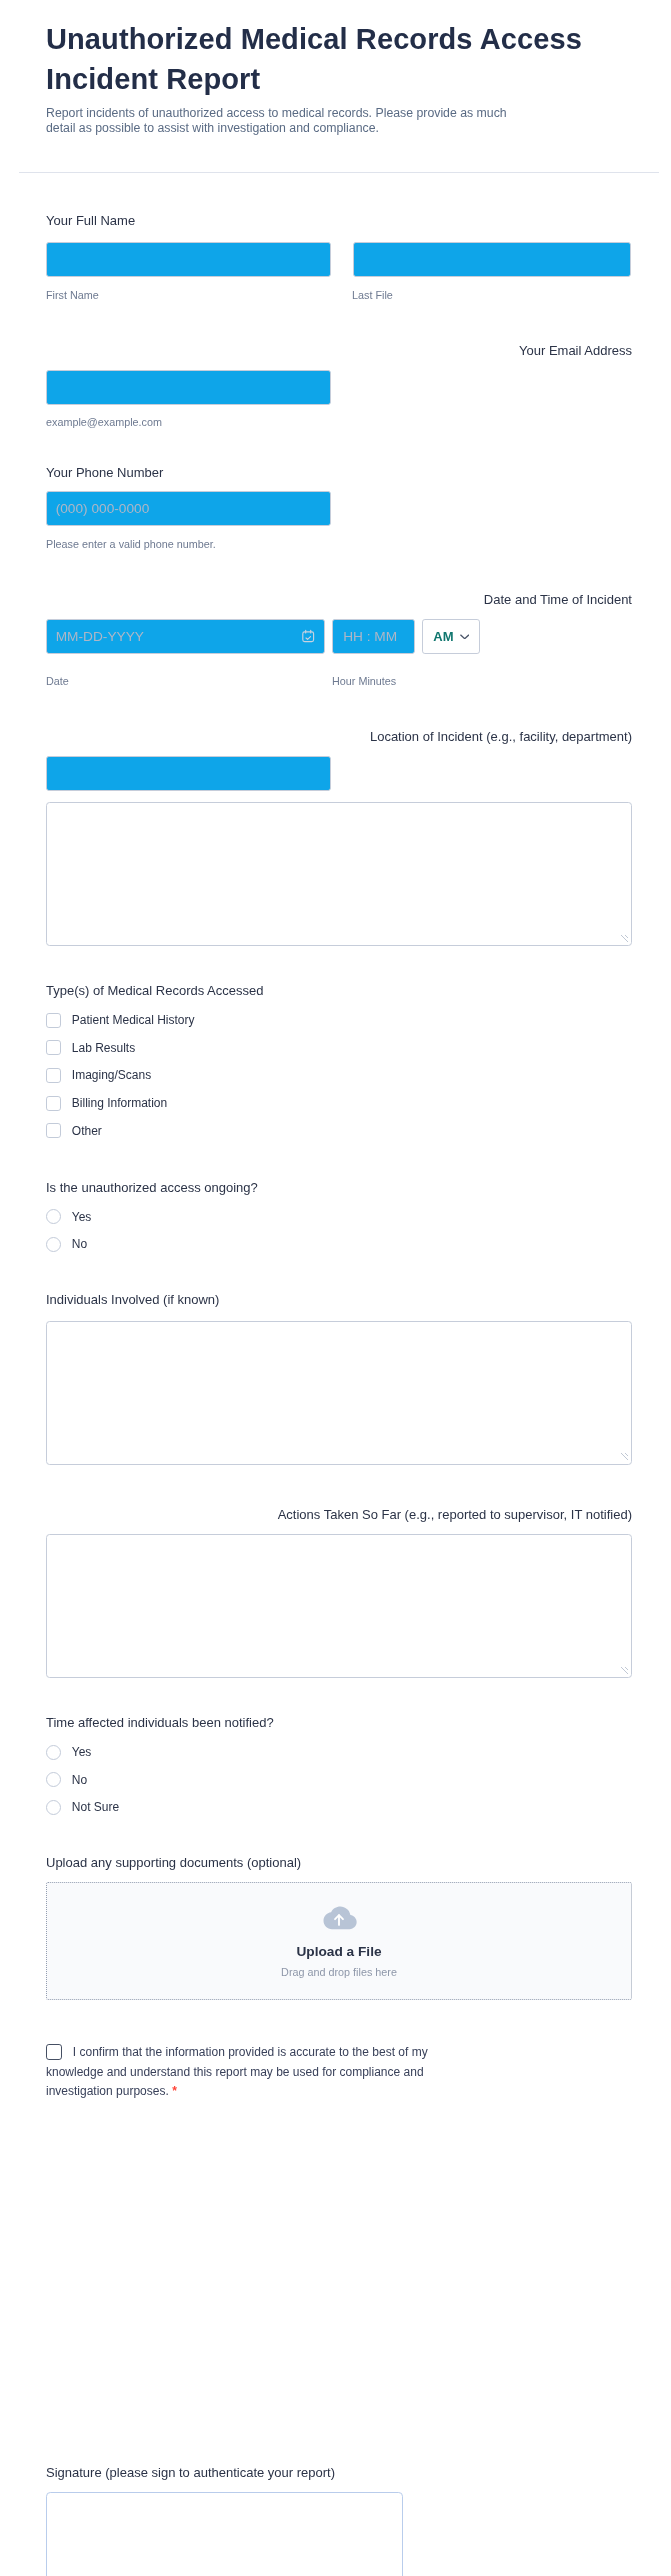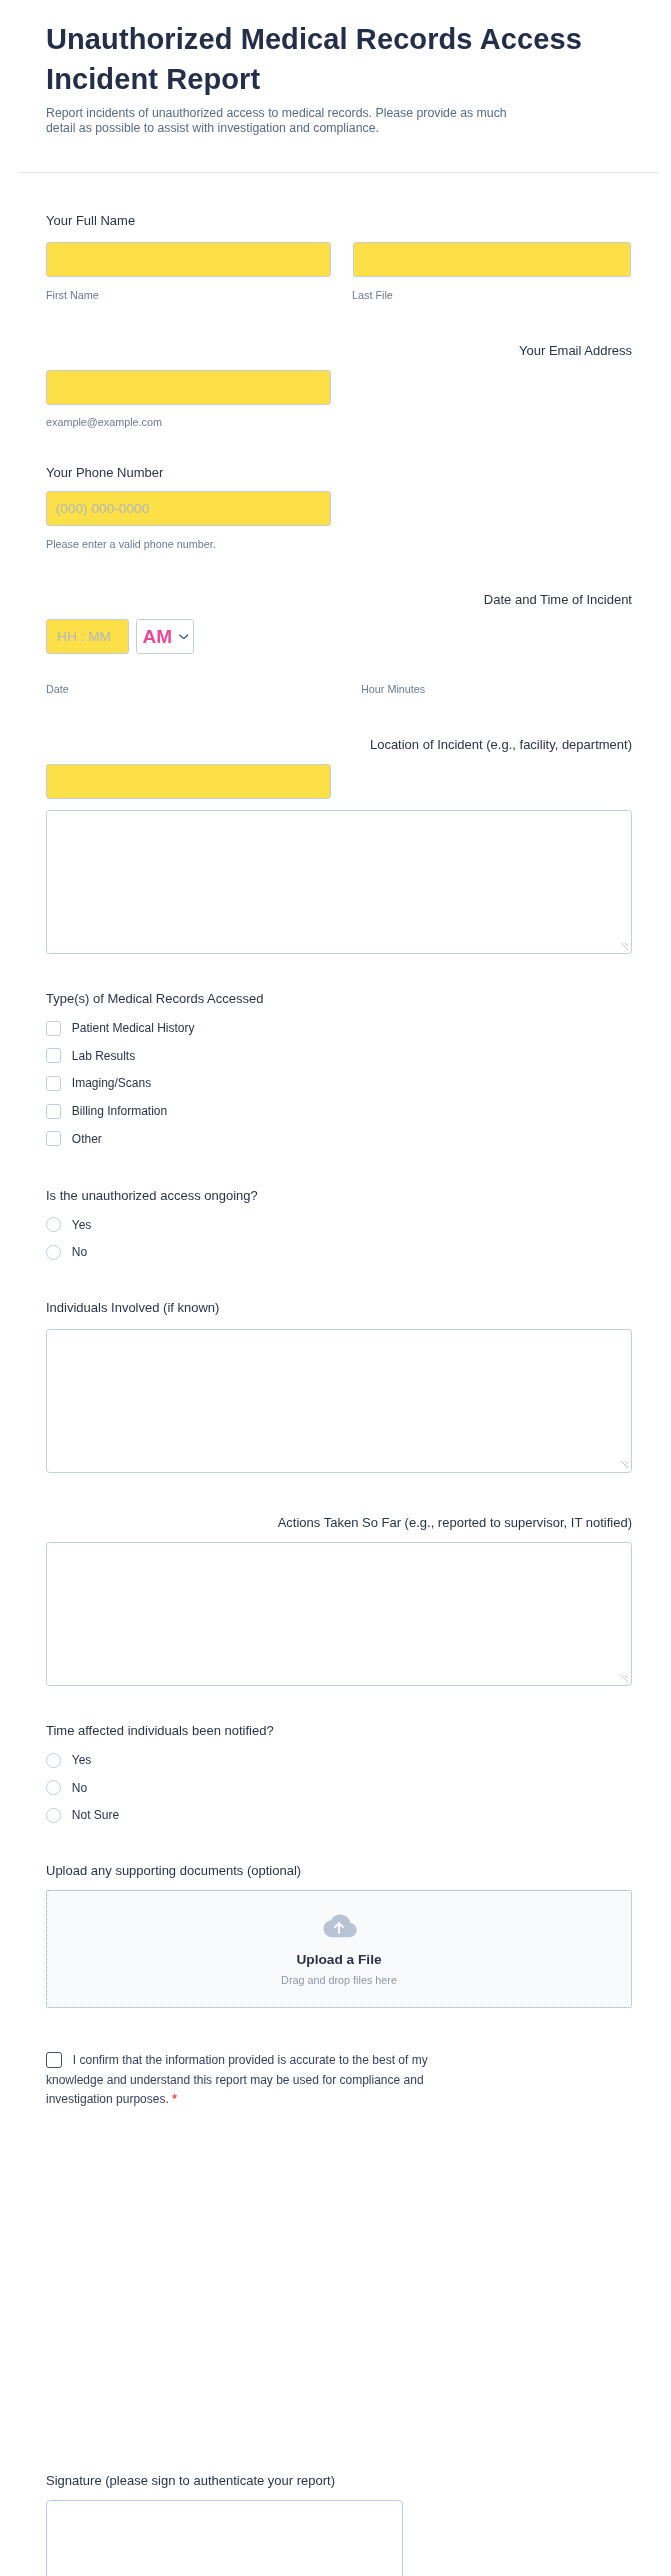--- a/index.html
+++ b/index.html
@@ -40,21 +40,21 @@
   .divider{height:0.7px;background:var(--divider_gray);margin:36px -27.4px 0 -27.4px;}
   
   .q-label{
     font-size:13px;line-height:16px;font-weight:500;color:var(--label_dark);
     white-space:pre-line;
   }
   .q-label.two-line{line-height:17.3px;}
   .sub-label{font-size:10.8px;line-height:10.8px;color:var(--sublabel_gray);}
   .text-input{
     height:35px;border:0.7px solid var(--input_border);border-radius:2.9px;
-    background:#fde047;font-size:13.7px;color:var(--label_dark);padding:0 8.7px;
+    background:#0ea5e9;font-size:13.7px;color:var(--label_dark);padding:0 8.7px;
     width:100%;outline:none;font-family:inherit;
   }
   .text-input::placeholder{color:var(--placeholder_gray);opacity:1;}
   .half{width:285px;}
   .row{display:flex;}
   .gap30{gap:21.7px;}
   .gap10{gap:7.2px;}
   .ta-wrap{position:relative;width:586px;}
   .ta{
     display:block;width:586px;height:144px;border:0.7px solid var(--input_border);
@@ -70,22 +70,22 @@
   
   .date-wrap{position:relative;width:279px;}
   .date-input{width:279px;padding-right:32px;}
   .cal-icon{position:absolute;right:9.4px;top:10px;width:14.4px;height:14.4px;}
   .time-input{width:83px;text-align:left;padding:0 10px;}
   .ampm{
     width:58px;height:35px;border:0.7px solid var(--input_border);border-radius:2.9px;
     display:flex;align-items:center;justify-content:center;gap:6.5px;cursor:pointer;
     background:#fff;
   }
-  .ampm-text{font-size:19px;font-weight:600;color:#ec4899;}
-  .time-sublabels{display:flex;margin-top:30px;gap:29px;}
+  .ampm-text{font-size:13px;font-weight:600;color:#0f766e;}
+  .time-sublabels{display:flex;margin-top:22px;}
   .time-sublabels .first{width:286px;}
   
   .options{margin-top:13px;display:flex;flex-direction:column;gap:11.6px;}
   .option{display:flex;align-items:center;gap:10.8px;cursor:pointer;}
   .option-box{
     width:15px;height:15px;border:0.7px solid var(--option_border);border-radius:2.9px;
     background:#fff;flex:0 0 auto;
   }
   .option-box.round{border-radius:50%;}
   .option-text{font-size:12px;line-height:16px;color:var(--label_dark);}
@@ -156,20 +156,29 @@
 
   <div>
     <div class="q-label mt51">Your Phone Number</div>
     <input class="text-input half in15" type="text" placeholder="(000) 000-0000" style="">
     <div class="sub-label sub-mt18">Please enter a valid phone number.</div>
   </div>
 
   <div>
     <div class="q-label mt50">Date and Time of Incident</div>
     <div class="row gap10 in15">
+      <div class="date-wrap">
+        <input class="text-input date-input" type="text" placeholder="MM-DD-YYYY" style="">
+        <svg class="cal-icon" viewBox="0 0 20 20" fill="none" stroke="#c9d2e0" stroke-width="1.6" stroke-linecap="round" stroke-linejoin="round">
+          <rect x="2.5" y="4" width="15" height="13.5" rx="2.5"></rect>
+          <line x1="6.5" y1="2" x2="6.5" y2="5.5"></line>
+          <line x1="13.5" y1="2" x2="13.5" y2="5.5"></line>
+          <polyline points="7,12.5 9.2,14.5 13.2,10.5"></polyline>
+        </svg>
+      </div>
       <input class="text-input time-input" type="text" placeholder="HH : MM" style="">
       <div class="ampm">
         <span class="ampm-text">AM</span>
         <svg width="9.4" height="5.8" viewBox="0 0 13 8" fill="none" stroke="#4a5568" stroke-width="1.8" stroke-linecap="round" stroke-linejoin="round">
           <polyline points="1,1.5 6.5,6.5 12,1.5"></polyline>
         </svg>
       </div>
     </div>
     <div class="time-sublabels">
       <span class="sub-label first">Date</span>

